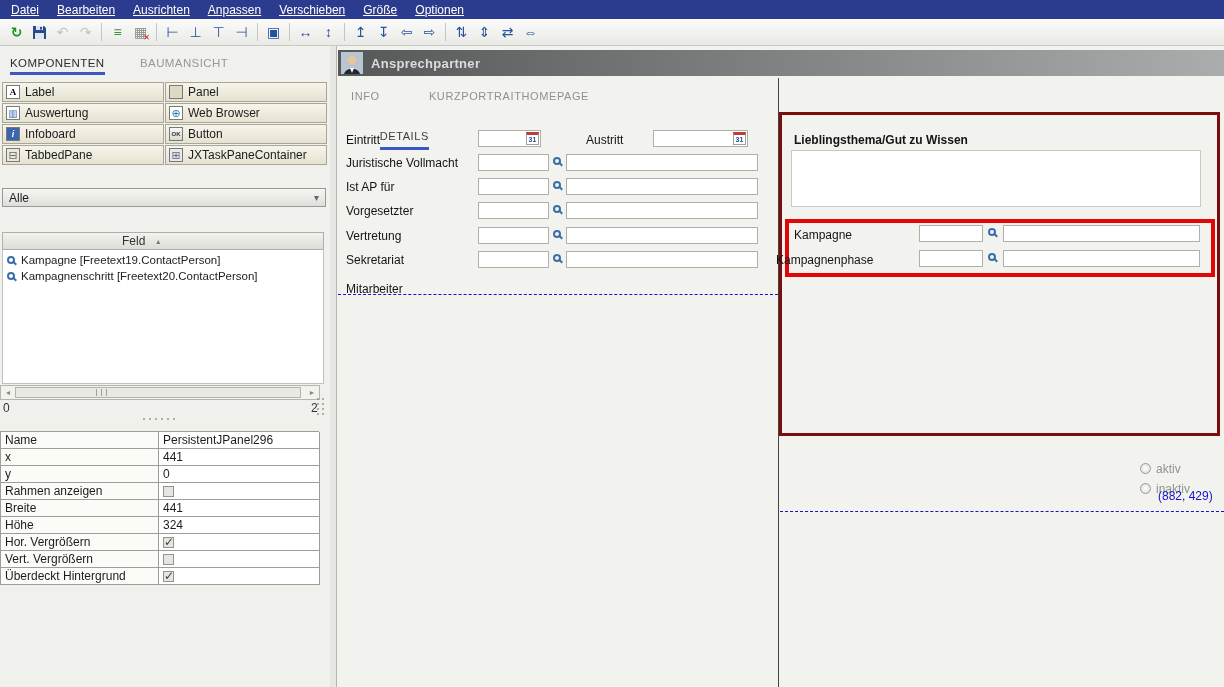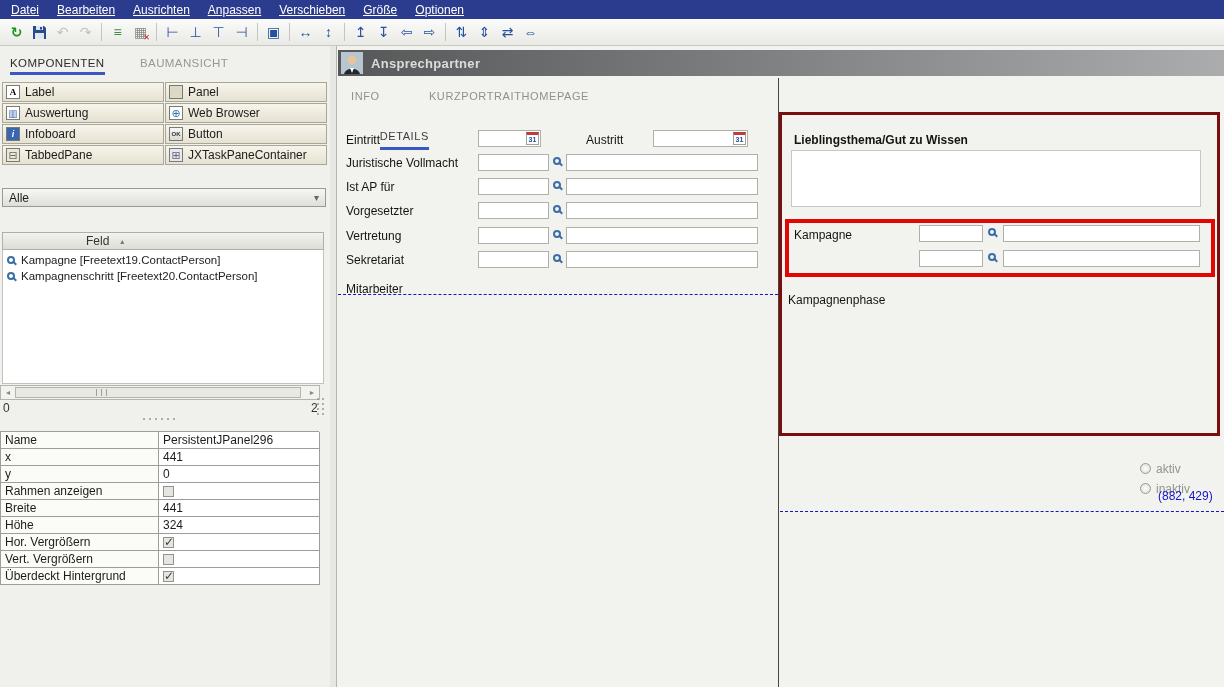--- a/index.html
+++ b/index.html
@@ -35,21 +35,21 @@
   .pi-panel { background:#ded9c6; }
   .pi-chart { color:#3a66b0; font-size:10px; }
   .pi-web { color:#2a7ab0; font-size:11px; }
   .pi-info { background:#3a66b0; color:#fff; font-weight:bold; font-style:italic; }
   .pi-ok { font-size:6px; font-weight:bold; color:#333; background:linear-gradient(#f8f8f8,#d8d8d4); }
   .pi-tab { color:#666; font-size:11px; background:#ece8d8; }
   .pi-task { color:#666; font-size:11px; background:#e8e8f4; }
   .filter-dd { position:absolute; left:2px; top:142px; width:324px; height:19px; background:linear-gradient(#f6f6f3,#dededa); border:1px solid #9a9a94; display:flex; align-items:center; padding:0 6px; font-size:12px; color:#1c1c1c; }
   .dd-arrow { margin-left:auto; color:#666; font-size:10px; }
   .search-input { position:absolute; left:2px; top:166px; width:322px; height:18px; border:1px solid #a6a6a0; background:#fff; font:12px "Liberation Sans",sans-serif; padding:0 4px; }
-  .feld-header { position:absolute; left:2px; top:186px; width:322px; height:18px; background:linear-gradient(#f2f2ee,#ddddd8); border:1px solid #b0b0aa; display:flex; align-items:center; padding-left:83px; gap:11px; font-size:12px; color:#333; }
+  .feld-header { position:absolute; left:2px; top:186px; width:322px; height:18px; background:linear-gradient(#f2f2ee,#ddddd8); border:1px solid #b0b0aa; display:flex; align-items:center; padding-left:119px; gap:11px; font-size:12px; color:#333; }
   .sort-arrow { font-size:8px; color:#777; }
   .field-list { position:absolute; left:2px; top:204px; width:322px; height:134px; background:#fff; border:1px solid #c2c2bc; border-top:none; padding-top:2px; }
   .field-row { height:16px; display:flex; align-items:center; gap:6px; padding-left:4px; font-size:11.5px; color:#222; }
   .mag { width:8px; height:8px; border:2px solid #3a6ea8; border-radius:50%; position:relative; display:inline-block; flex:none; }
   .mag::after { content:""; position:absolute; width:5px; height:2px; background:#3a6ea8; right:-4px; bottom:-2px; transform:rotate(45deg); }
   .hscroll { position:absolute; left:0; top:339px; width:320px; height:15px; background:#f2f2ee; border:1px solid #b4b4ae; }
   .hs-arrow { position:absolute; top:0; width:14px; height:13px; display:flex; align-items:center; justify-content:center; font-size:7px; color:#88888a; }
   .hs-thumb { position:absolute; left:14px; top:1px; width:286px; height:11px; background:#e9e9e4; border:1px solid #b4b4ae; }
   .hs-grip { position:absolute; left:80px; top:1px; display:flex; gap:4px; }
   .hs-grip i { width:1px; height:7px; background:#a0a09a; }
@@ -329,21 +329,21 @@
     <span class="cv-label" style="left:457px; top:87px;font-weight:bold;">Lieblingsthema/Gut zu Wissen</span>
     <textarea class="cv-textarea" style=""></textarea>
 
     <div class="red-box"></div>
 
     <span class="cv-label" style="left:457px; top:182px;">Kampagne</span>
     <input class="cv-input" style="left: 582px; top: 179px; width: 64px;">
     <span class="mag cv-mag" style="left:651px; top:182px;"></span>
     <input class="cv-input" style="left: 666px; top: 179px; width: 197px;">
 
-    <span class="cv-label" style="left:451px; top:207px;margin-top:40px;">Kampagnenphase</span>
+    <span class="cv-label" style="left:439px; top:207px;">Kampagnenphase</span>
     <input class="cv-input" style="left: 582px; top: 204px; width: 64px;">
     <span class="mag cv-mag" style="left:651px; top:207px;"></span>
     <input class="cv-input" style="left: 666px; top: 204px; width: 197px;">
 
     <span class="radio-circle" style="left:803px; top:417px;"></span>
     <span class="radio-label" style="left:819px; top:416px;">aktiv</span>
     <span class="radio-circle" style="left:803px; top:437px;"></span>
     <span class="radio-label" style="left:819px; top:436px;">inaktiv</span>
 
     <span class="coords">(882, 429)</span>

